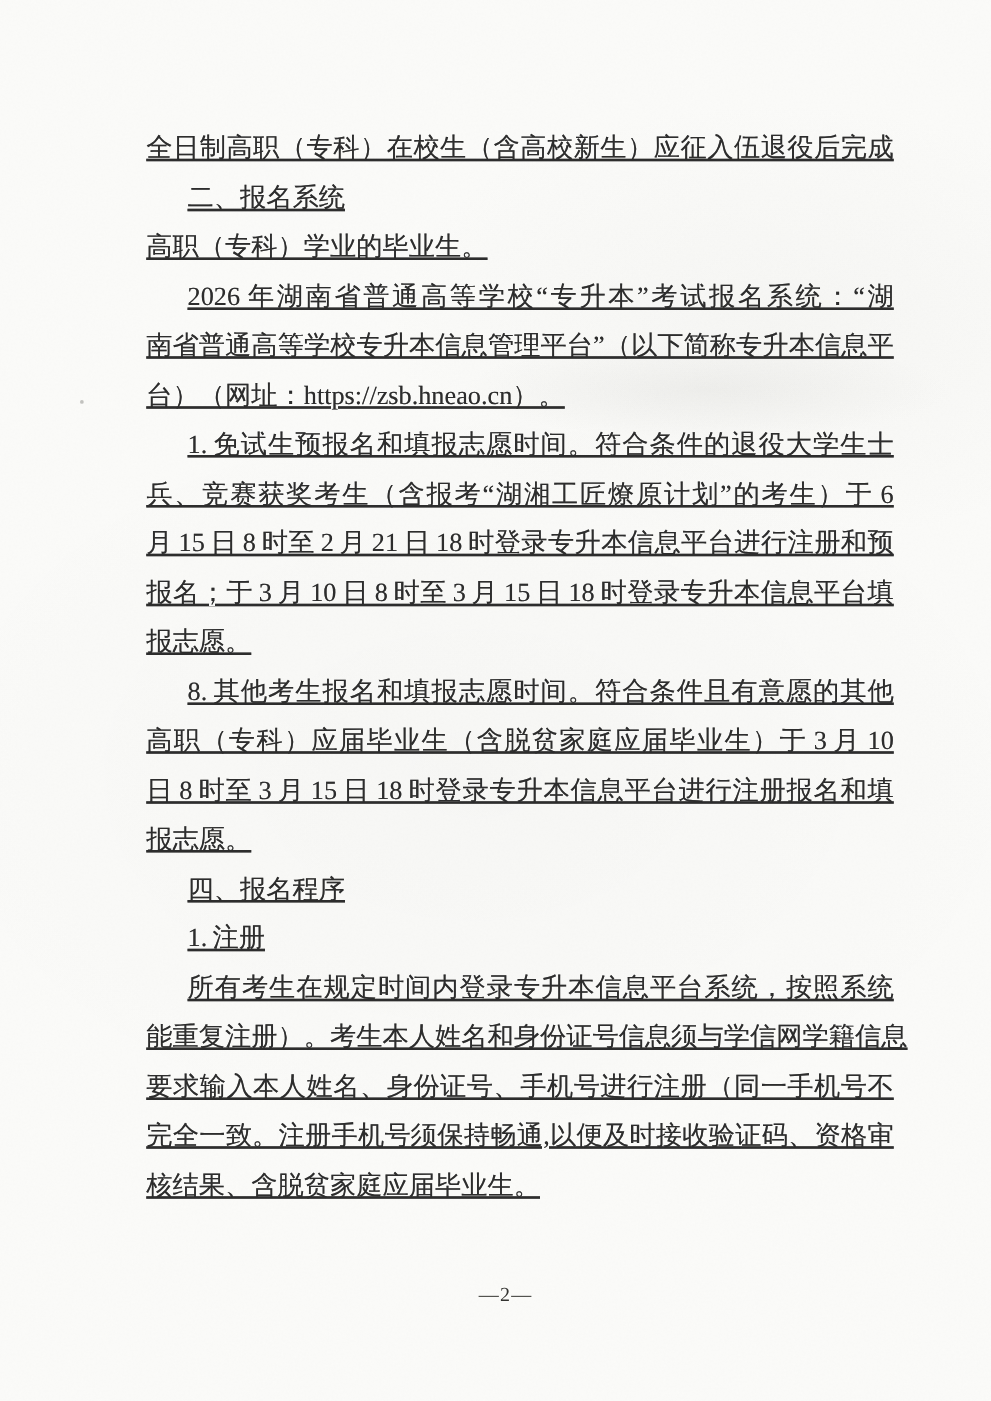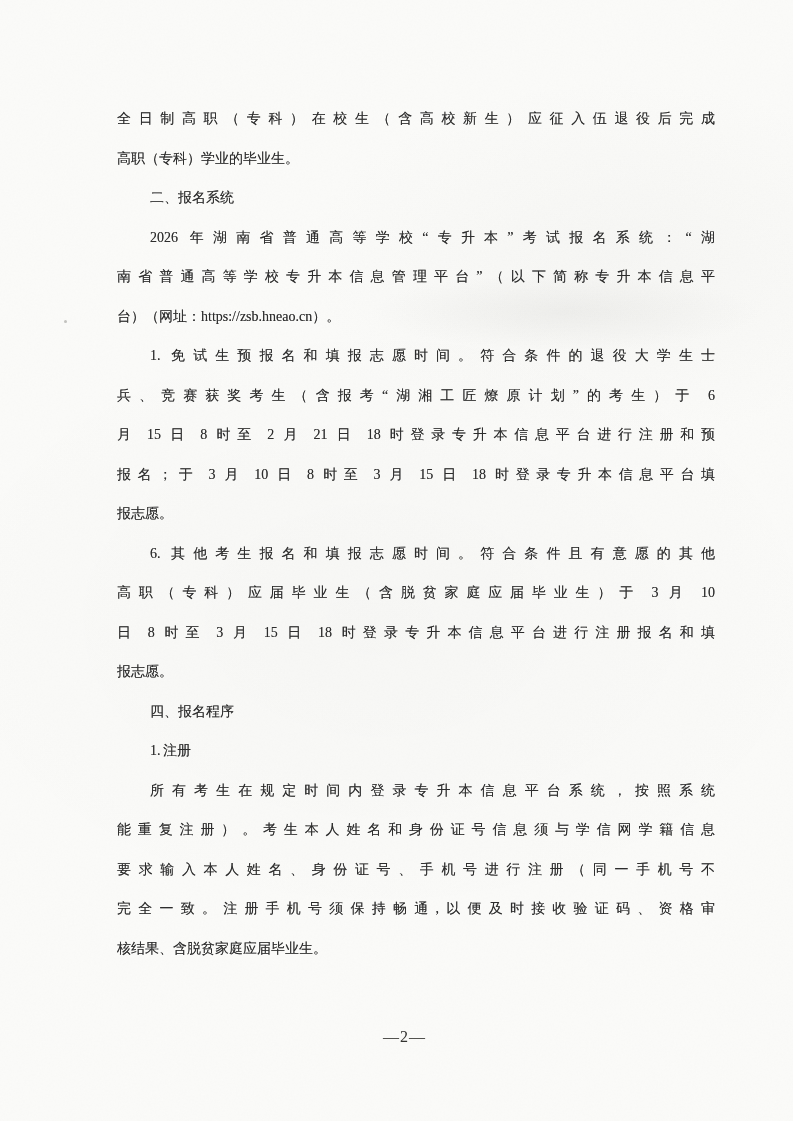--- a/index.html
+++ b/index.html
@@ -27,28 +27,29 @@
     mix-blend-mode: multiply;
     pointer-events: none;
   }
   .doc-body {
     position: absolute;
     left: 117px;
     top: 99px;
     width: 598px;
   }
   .line {
-    font-size: 14px;
+    font-size: 21px;
     line-height: 39.5px;
     height: 39.5px;
     white-space: nowrap;
     word-spacing: -1px;
     text-align: justify;
     text-align-last: left;
     text-shadow: 0 0 0.5px rgba(45,45,45,0.55);
+    text-decoration: underline;
   }
   .line.fill {
     text-align-last: justify;
   }
   .line.indent {
     text-indent: 33px;
   }
   .page-number {
     position: absolute;
     top: 1028px;
@@ -80,31 +81,31 @@
       <feTurbulence type="fractalNoise" baseFrequency="0.55" numOctaves="2" seed="7" stitchTiles="stitch"></feTurbulence>
       <feColorMatrix type="matrix" values="0 0 0 0 0.55  0 0 0 0 0.55  0 0 0 0 0.53  0 0 0 0.6 0"></feColorMatrix>
     </filter>
     <rect width="793" height="1121" filter="url(#grain)"></rect>
   </svg>
 
   <span class="speck"></span>
 
   <div class="doc-body">
       <div class="line fill">全日制高职（专科）在校生（含高校新生）应征入伍退役后完成</div>
+      <div class="line indent">二、报名系统</div>
       <div class="line">高职（专科）学业的毕业生。</div>
-      <div class="line indent">二、报名系统</div>
       <div class="line indent fill">2026 年湖南省普通高等学校“专升本”考试报名系统：“湖</div>
       <div class="line fill">南省普通高等学校专升本信息管理平台”（以下简称专升本信息平</div>
       <div class="line">台）（网址：https://zsb.hneao.cn）。</div>
       <div class="line indent fill">1. 免试生预报名和填报志愿时间。符合条件的退役大学生士</div>
       <div class="line fill">兵、竞赛获奖考生（含报考“湖湘工匠燎原计划”的考生）于 6</div>
       <div class="line fill">月 15 日 8 时至 2 月 21 日 18 时登录专升本信息平台进行注册和预</div>
       <div class="line fill">报名；于 3 月 10 日 8 时至 3 月 15 日 18 时登录专升本信息平台填</div>
       <div class="line">报志愿。</div>
-      <div class="line indent fill">6. 其他考生报名和填报志愿时间。符合条件且有意愿的其他</div>
+      <div class="line indent fill">8. 其他考生报名和填报志愿时间。符合条件且有意愿的其他</div>
       <div class="line fill">高职（专科）应届毕业生（含脱贫家庭应届毕业生）于 3 月 10</div>
       <div class="line fill">日 8 时至 3 月 15 日 18 时登录专升本信息平台进行注册报名和填</div>
       <div class="line">报志愿。</div>
       <div class="line indent">四、报名程序</div>
       <div class="line indent">1. 注册</div>
       <div class="line indent fill">所有考生在规定时间内登录专升本信息平台系统，按照系统</div>
       <div class="line fill">能重复注册）。考生本人姓名和身份证号信息须与学信网学籍信息</div>
       <div class="line fill">要求输入本人姓名、身份证号、手机号进行注册（同一手机号不</div>
       <div class="line fill">完全一致。注册手机号须保持畅通,以便及时接收验证码、资格审</div>
       <div class="line">核结果、含脱贫家庭应届毕业生。</div>

